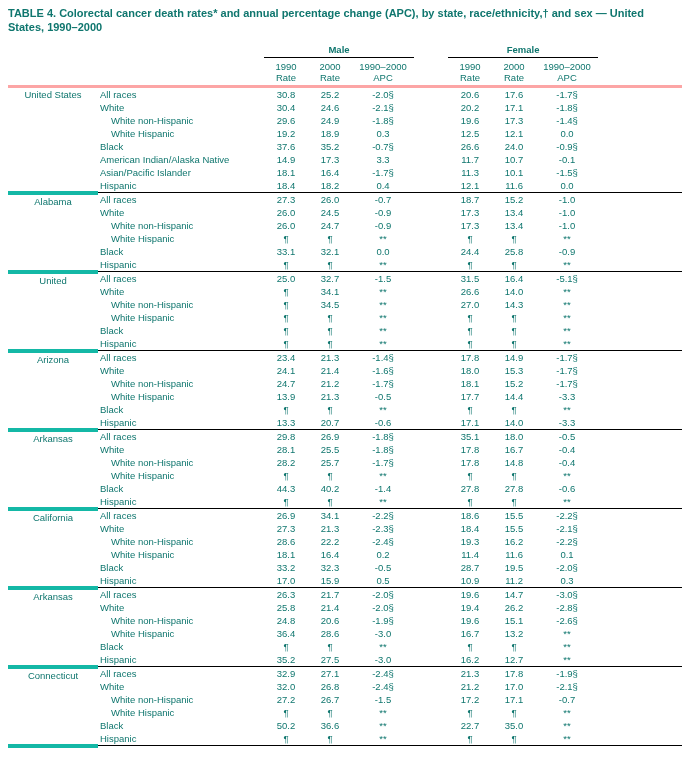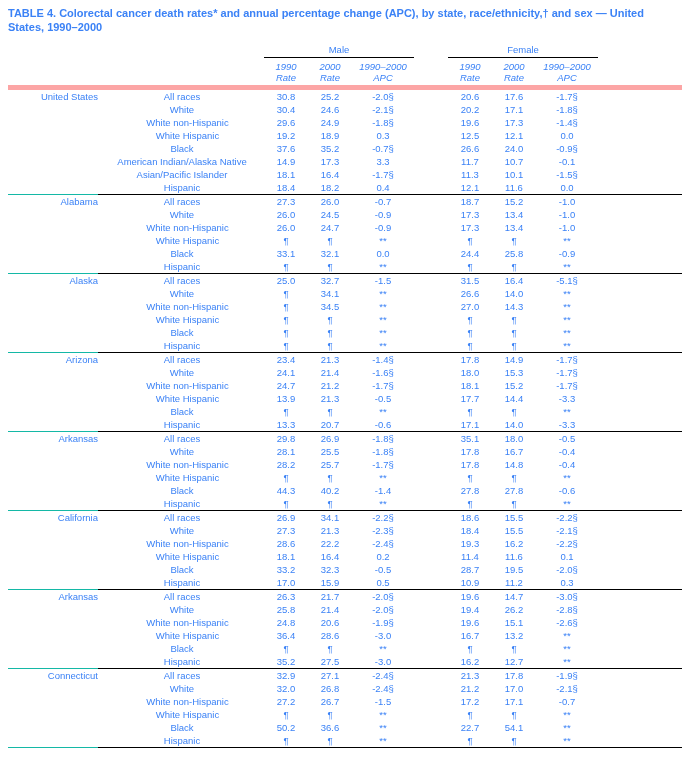--- a/index.html
+++ b/index.html
@@ -1,28 +1,28 @@
 <!DOCTYPE html>
 <html><head>
 <meta charset="utf-8">
 <style>
   * { box-sizing: border-box; }
   body { margin:0; background:#fff; }
   .page {
     width:690px; height:767px; padding:7px 8px;
     font-family:"Liberation Sans","DejaVu Sans",sans-serif;
-    color:#3b82f6; background:#fff; overflow:hidden;
+    color:#0f766e; background:#fff; overflow:hidden;
   }
   .title { margin:0 0 9px 0; font-size:11px; font-weight:bold; line-height:13.5px; }
   table.data-table { width:674px; border-collapse:collapse; table-layout:fixed; font-size:9.5px; }
   th, td { margin:0; padding:0; line-height:13px; vertical-align:top; font-weight:normal; text-align:center; }
-  .sex-head { font-weight:normal; border-bottom:1px solid #000; padding-bottom:1px; }
-  .sub-head-row th { border-bottom:5px solid #fca5a5; padding:3px 0 2px 0; line-height:11px;font-style:italic; }
-  .state-cell { text-align:right; border-bottom:1px solid #14b8a6; }
-  .race-cell { text-align:center; padding-left:2px; }
+  .sex-head { font-weight:bold; border-bottom:1px solid #000; padding-bottom:1px; }
+  .sub-head-row th { border-bottom:3px solid #fca5a5; padding:3px 0 2px 0; line-height:11px; }
+  .state-cell { text-align:center; border-bottom:4px solid #14b8a6; }
+  .race-cell { text-align:left; padding-left:2px; }
   .race-cell.indent { padding-left:13px; }
   .group-end td { border-bottom:1px solid #000; }
 </style>
 </head>
 <body>
 
 <div class="page">
   <p class="title">TABLE 4. Colorectal cancer death rates* and annual percentage change (APC), by state, race/ethnicity,† and sex — United States, 1990–2000</p>
 
   <table class="data-table">
@@ -227,21 +227,21 @@
           <td class="num-cell">¶</td>
           <td class="num-cell">¶</td>
           <td class="num-cell">**</td>
           <td class="spacer-cell"></td>
           <td class="num-cell">¶</td>
           <td class="num-cell">¶</td>
           <td class="num-cell">**</td>
           <td class="spacer-cell"></td>
         </tr>
         <tr>
-          <td rowspan="6" class="state-cell">Alaska</td>
+          <td rowspan="6" class="state-cell">United</td>
           <td class="race-cell">All races</td>
           <td class="num-cell">25.0</td>
           <td class="num-cell">32.7</td>
           <td class="num-cell">-1.5</td>
           <td class="spacer-cell"></td>
           <td class="num-cell">31.5</td>
           <td class="num-cell">16.4</td>
           <td class="num-cell">-5.1§</td>
           <td class="spacer-cell"></td>
         </tr>
@@ -613,21 +613,21 @@
           <td class="num-cell">**</td>
           <td class="spacer-cell"></td>
         </tr>
         <tr>
           <td class="race-cell">Black</td>
           <td class="num-cell">50.2</td>
           <td class="num-cell">36.6</td>
           <td class="num-cell">**</td>
           <td class="spacer-cell"></td>
           <td class="num-cell">22.7</td>
-          <td class="num-cell">54.1</td>
+          <td class="num-cell">35.0</td>
           <td class="num-cell">**</td>
           <td class="spacer-cell"></td>
         </tr>
         <tr class="group-end">
           <td class="race-cell">Hispanic</td>
           <td class="num-cell">¶</td>
           <td class="num-cell">¶</td>
           <td class="num-cell">**</td>
           <td class="spacer-cell"></td>
           <td class="num-cell">¶</td>

